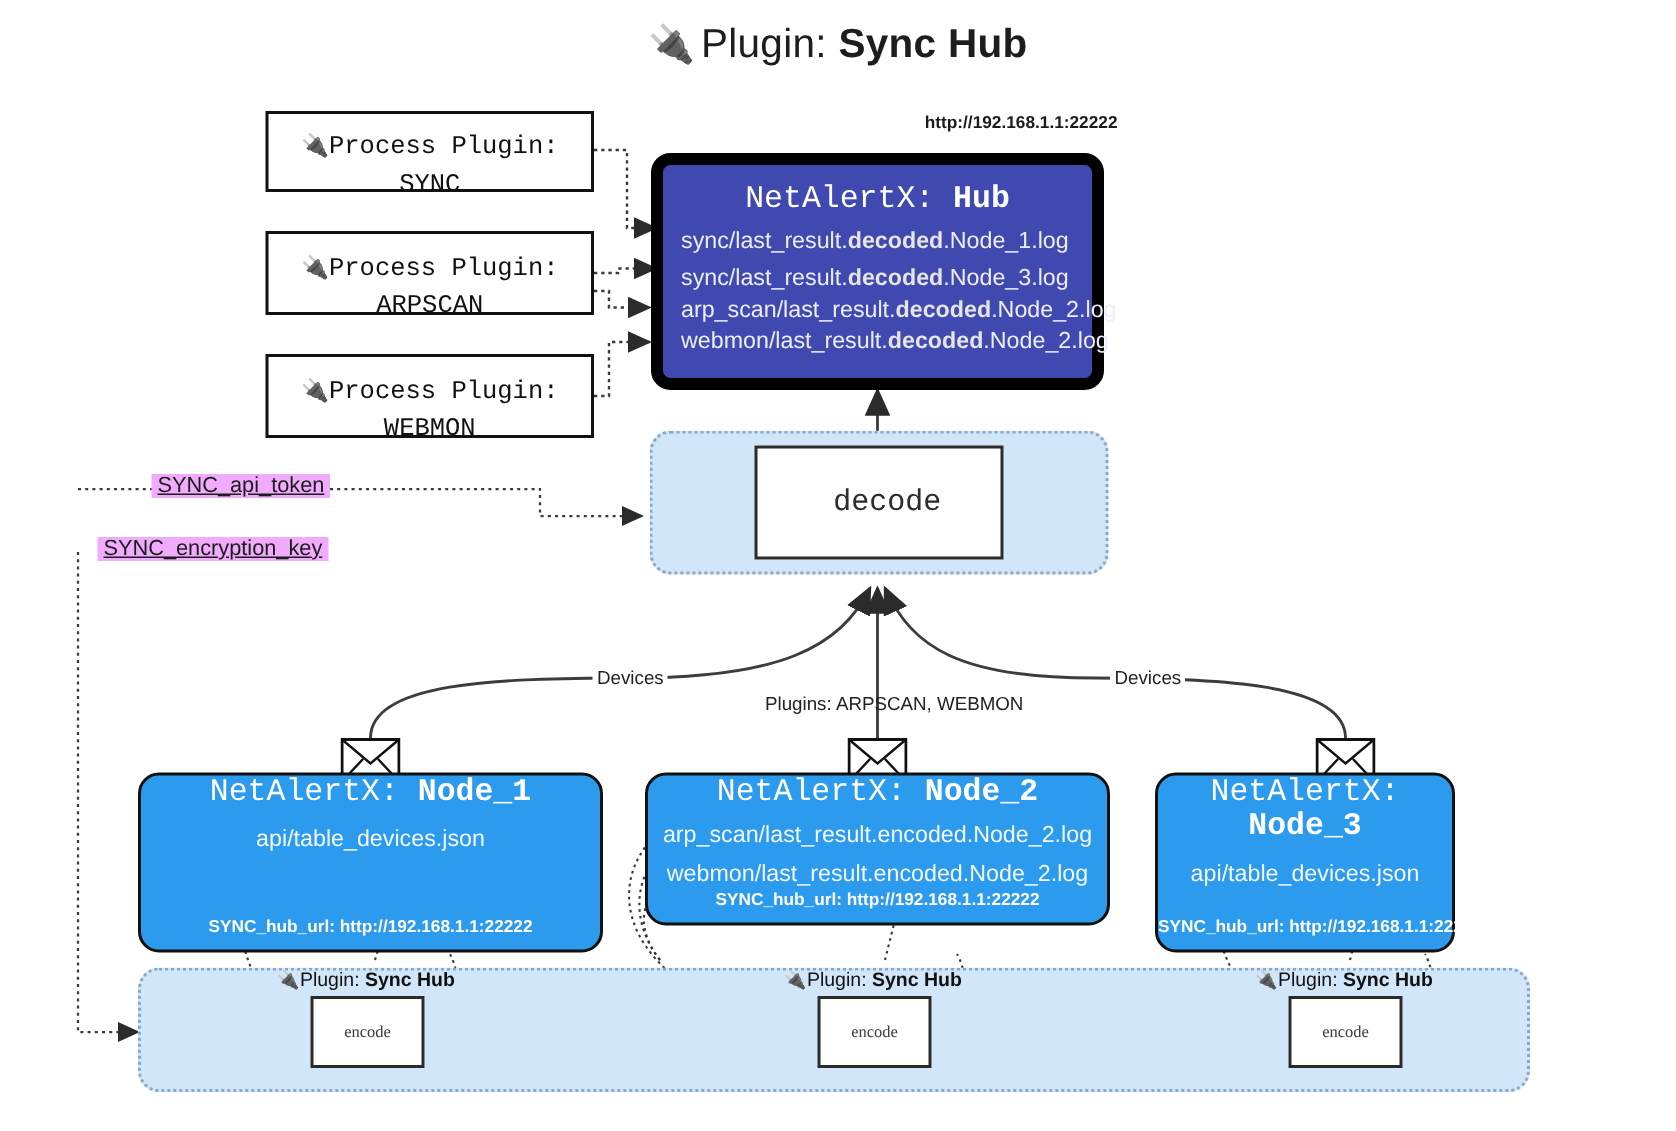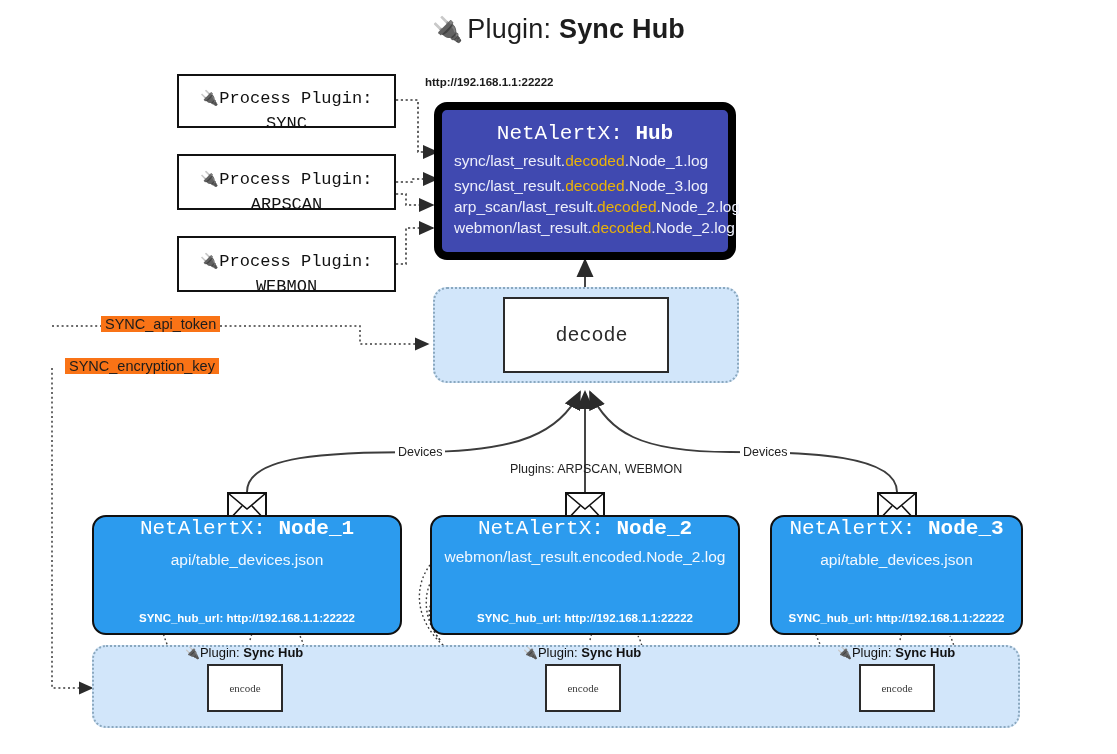--- a/index.html
+++ b/index.html
@@ -26,22 +26,22 @@
 
   
   .hub{background:#4049b0;border:8px solid #000000;border-radius:13px;
        color:#ffffff;}
   .hub .hdr{font-family:"Liberation Mono","DejaVu Sans Mono",monospace;
             font-size:21px;text-align:center;margin-top:12px;}
   .hub .hdr b{font-weight:bold;}
   .hub .log{font-size:15.5px;color:#eceefb;margin-top:7px;padding-left:12px;
             white-space:nowrap;}
   .hub .log.tight{margin-top:3px;}
-  .hub .log b{font-weight:normal;color:#eab308;}
-  .huburl{font-size:11.5px;font-weight:bold;color:#1b1b1b;text-align:left;
+  .hub .log b{font-weight:bold;color:#e5e5e5;}
+  .huburl{font-size:11.5px;font-weight:bold;color:#1b1b1b;text-align:right;
           width:320px;}
 
   
   .lb{background:#d2e6fa;border:2px dotted #8aa8bf;border-radius:14px;}
 
   .wbox{background:#fff;border:2px solid #2b2b2b;display:flex;
         align-items:center;justify-content:center;color:#333;}
   .wbox.decode{font-family:"Liberation Mono","DejaVu Sans Mono",monospace;
                font-size:20px;color:#2c2c2c;padding-left:11px;}
   .wbox.encode{font-family:Liberation Serif, serif;
@@ -60,22 +60,22 @@
   .node .ln{font-size:15.5px;color:#f2f8ff;text-align:center;margin-top:11px;
             white-space:nowrap;}
   .node .ln.two{margin-top:8px;}
   .node .foot{font-size:11.5px;font-weight:bold;color:#ffffff;text-align:center;
               position:absolute;left:0;width:100%;bottom:9px;white-space:nowrap;}
 
   
   .elab{font-size:12.5px;color:#222;background:#fff;padding:0 3px;
         white-space:nowrap;}
   .elab.nobg{background:transparent;}
-  .tokenlab{font-size:14.5px;color:#1c1c1c;background:#f97316;padding:0 4px;
-            white-space:nowrap;}
+  .tokenlab{font-size:14.5px;color:#1c1c1c;background:#f0abfc;padding:0 4px;
+            white-space:nowrap;text-decoration:underline;}
 
   
   .env{width:40px;height:30px;}
 </style>
 </head>
 <body>
 
 <div id="canvas">
 
   <svg id="edges" viewBox="0 0 1117 754" xmlns="http://www.w3.org/2000/svg">
@@ -191,27 +191,28 @@
         <path d="M1,1 L20,17 L39,1 M1,29 L15,14 M39,29 L25,14" fill="none" stroke="#111" stroke-width="1.6"></path>
       </svg>
   </div>
 
   <div class="abs node" style="left:92px;top:515px;width:310px;height:120px;">
     <div class="hdr"><span>NetAlertX: </span><b>Node_1</b></div>
     <div class="ln">api/table_devices.json</div>
     <div class="foot">SYNC_hub_url: http://192.168.1.1:22222</div>
   </div>
 
-  <div class="abs node" style="left:430px;top:515px;width:310px;height:120px;">
+  <div class="abs node" style="left:430px;top:515px;width:310px;height:102px;">
     <div class="hdr"><span>NetAlertX: </span><b>Node_2</b></div>
+    <div class="ln two">arp_scan/last_result.encoded.Node_2.log</div>
     <div class="ln two">webmon/last_result.encoded.Node_2.log</div>
     <div class="foot">SYNC_hub_url: http://192.168.1.1:22222</div>
   </div>
 
-  <div class="abs node" style="left:770px;top:515px;width:253px;height:120px;">
+  <div class="abs node" style="left:770px;top:515px;width:200px;height:120px;">
     <div class="hdr"><span>NetAlertX: </span><b>Node_3</b></div>
     <div class="ln">api/table_devices.json</div>
     <div class="foot">SYNC_hub_url: http://192.168.1.1:22222</div>
   </div>
 
   <div class="abs lb" style="left:92px;top:645px;width:928px;height:83px;"></div>
 
   <div class="abs plabel" style="left:185px;top:645px;"><span class="plug">🔌</span><span>Plugin: </span><b>Sync Hub</b></div>
   <div class="abs wbox encode" style="left:207px;top:664px;width:76px;height:48px;">encode</div>
 

